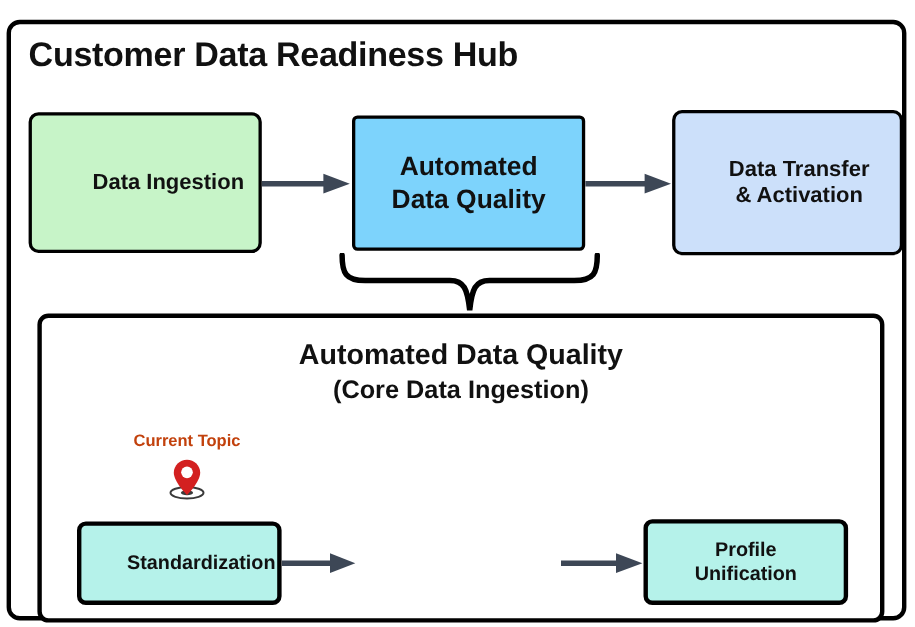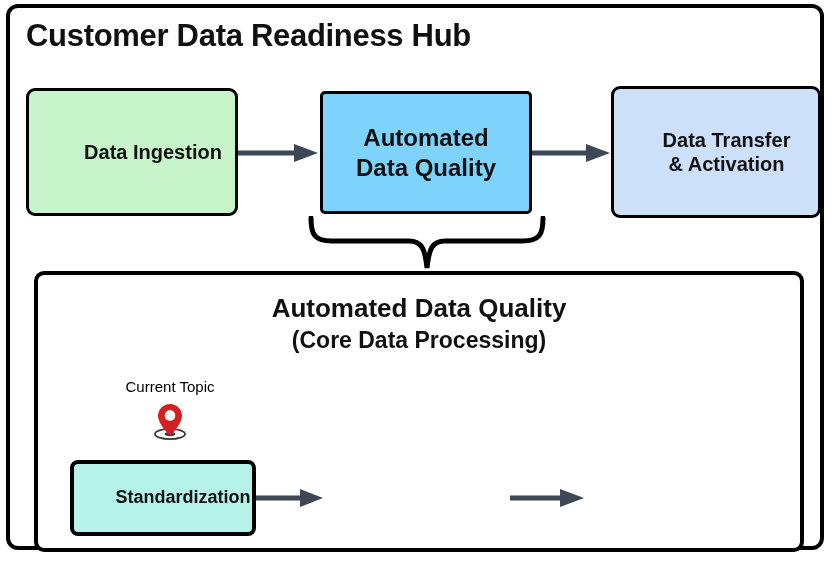--- a/index.html
+++ b/index.html
@@ -12,21 +12,21 @@
     height: 570px;
     font-family: "Liberation Sans", sans-serif;
     overflow: hidden;
     position: relative;
   }
 
   
   #app-frame {
     position: absolute;
     left: 6px;
-    top: 4px;
+    top: 18px;
     width: 818px;
     height: 546px;
     box-sizing: border-box;
     border: 4px solid #000000;
     border-radius: 12px;
     background: #ffffff;
   }
 
   
   #page-title {
@@ -113,22 +113,22 @@
   
   #current-topic-marker {
     position: absolute;
     left: 62px;
     top: 103px;
     width: 140px;
     text-align: center;
   }
   #current-topic-label {
     font-size: 15px;
-    font-weight: normal;
-    color: #000000;
+    font-weight: bold;
+    color: #c2410c;
     white-space: nowrap;
   }
   #map-pin-icon { margin-top: 3px; line-height: 0; }
 
   
   .sub-box {
     position: absolute;
     box-sizing: border-box;
     display: flex;
     align-items: center;
@@ -179,21 +179,21 @@
 
   <svg id="brace" width="242" height="58" viewBox="0 0 242 58" fill="none">
     <path d="M5 2 C5 18, 8 25, 26 25 L103 25 C116 25, 119 33, 121 52
              C123 33, 126 25, 139 25 L216 25 C234 25, 237 18, 237 2" stroke="#000000" stroke-width="5" stroke-linecap="round" fill="none"></path>
   </svg>
 
   <div id="detail-panel">
 
     <div id="panel-heading">
       <div>Automated Data Quality</div>
-      <div id="panel-subheading">(Core Data Processing)</div>
+      <div id="panel-subheading">(Core Data Ingestion)</div>
     </div>
 
     <div id="current-topic-marker">
       <div id="current-topic-label">Current Topic</div>
       <div id="map-pin-icon">
         <svg width="44" height="44" viewBox="0 0 44 44">
           <ellipse cx="22" cy="36" rx="15" ry="5.2" fill="none" stroke="#3A3A3A" stroke-width="1.8"></ellipse>
           <ellipse cx="22" cy="36" rx="5.5" ry="2.2" fill="#3A3A3A"></ellipse>
           <path d="M22 6 C15.4 6, 10 11.3, 10 17.8 C10 26.2, 22 38, 22 38
                    C22 38, 34 26.2, 34 17.8 C34 11.3, 28.6 6, 22 6 Z" fill="#D32020"></path>
@@ -210,15 +210,19 @@
       <line x1="0" y1="11" x2="48" y2="11" stroke="#3D4756" stroke-width="5"></line>
       <polygon points="44,2 67,11 44,20" fill="#3D4756"></polygon>
     </svg>
 
 
     <svg class="arrow" style="left:472px; top:212px;" width="77" height="22" viewBox="0 0 77 22">
       <line x1="0" y1="11" x2="54" y2="11" stroke="#3D4756" stroke-width="5"></line>
       <polygon points="50,2 74,11 50,20" fill="#3D4756"></polygon>
     </svg>
 
+    <div class="sub-box" id="box-profile">
+      <span class="stage-label">Profile
+Unification</span>
+    </div>
 
   </div>
 </div>
 
 </body></html>

